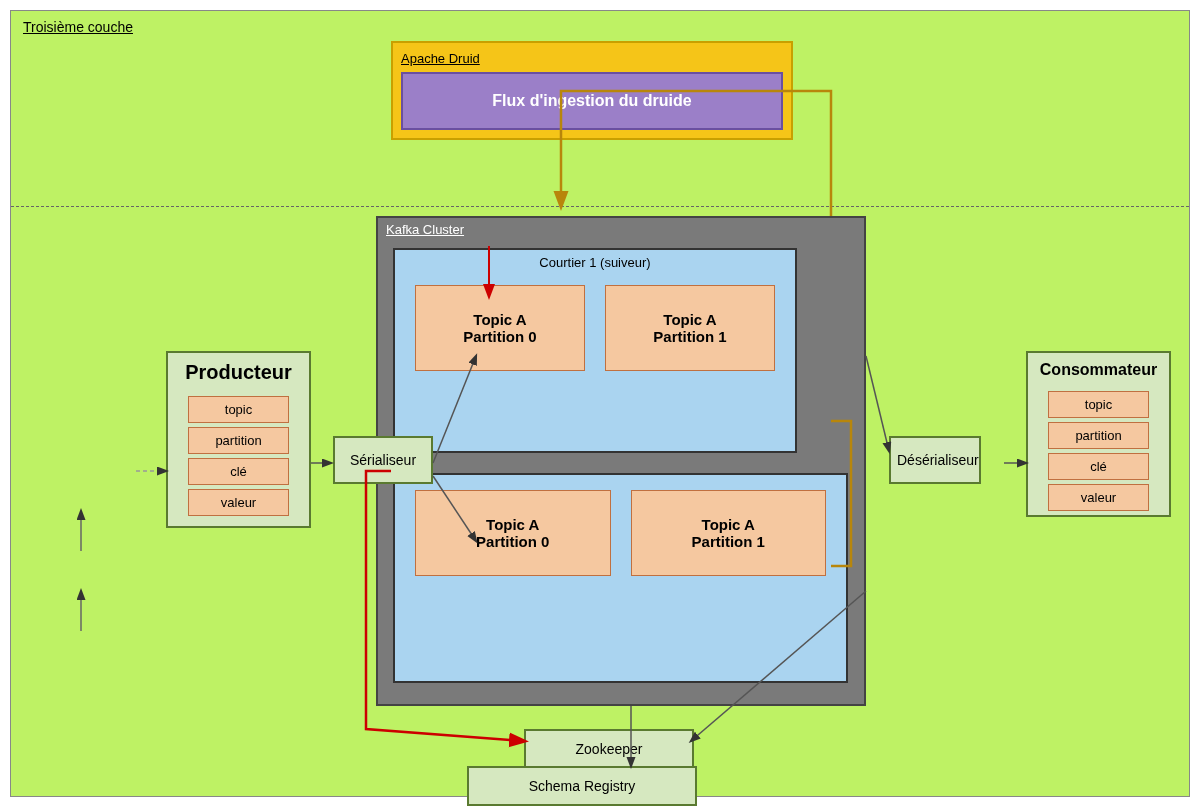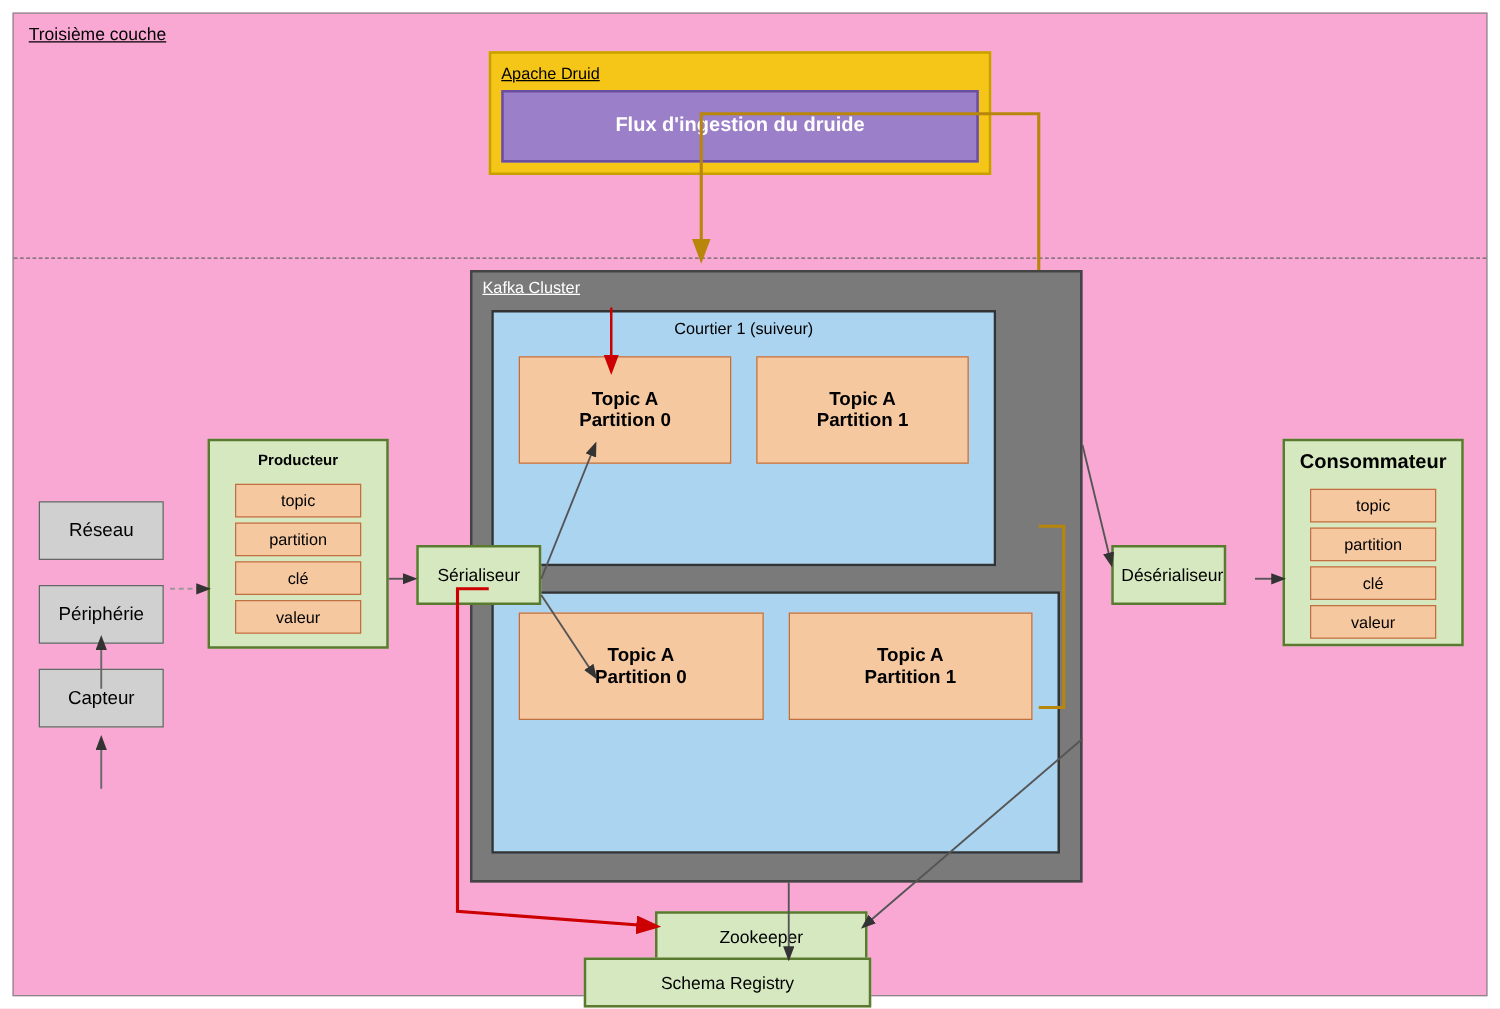--- a/index.html
+++ b/index.html
@@ -11,21 +11,21 @@
       overflow: hidden;
       position: relative;
     }
 
     .main-container {
       position: absolute;
       left: 10px;
       top: 10px;
       width: 1180px;
       height: 787px;
-      background: #f9a8d4;
+      background: #bef264;
       border: 1.5px solid #888;
     }
 
     .troisieme-label {
       position: absolute;
       top: 8px;
       left: 12px;
       font-size: 14px;
       color: #000;
       text-decoration: underline;
@@ -170,21 +170,21 @@
       top: 340px;
       left: 155px;
       width: 145px;
       background: #d6e8c0;
       border: 2.5px solid #5a7a30;
     }
 
     .producteur-title {
       text-align: center;
       font-weight: bold;
-      font-size: 12px;
+      font-size: 20px;
       padding: 8px 4px;
     }
 
     .prod-item {
       background: #f5c8a0;
       border: 1px solid #c07040;
       text-align: center;
       padding: 5px;
       margin: 4px 20px;
       font-size: 13px;
@@ -312,25 +312,20 @@
           <span>Partition 0</span>
         </div>
         <div class="topic-box">
           <span>Topic A</span><br>
           <span>Partition 1</span>
         </div>
       </div>
     </div>
   </div>
 
-  <div class="left-stack">
-    <div class="left-box">Réseau</div>
-    <div class="left-box">Périphérie</div>
-    <div class="left-box">Capteur</div>
-  </div>
 
   <div class="producteur-box">
     <div class="producteur-title">Producteur</div>
     <div class="prod-item">topic</div>
     <div class="prod-item">partition</div>
     <div class="prod-item">clé</div>
     <div class="prod-item">valeur</div>
     <div class="spacer"></div>
   </div>
 

